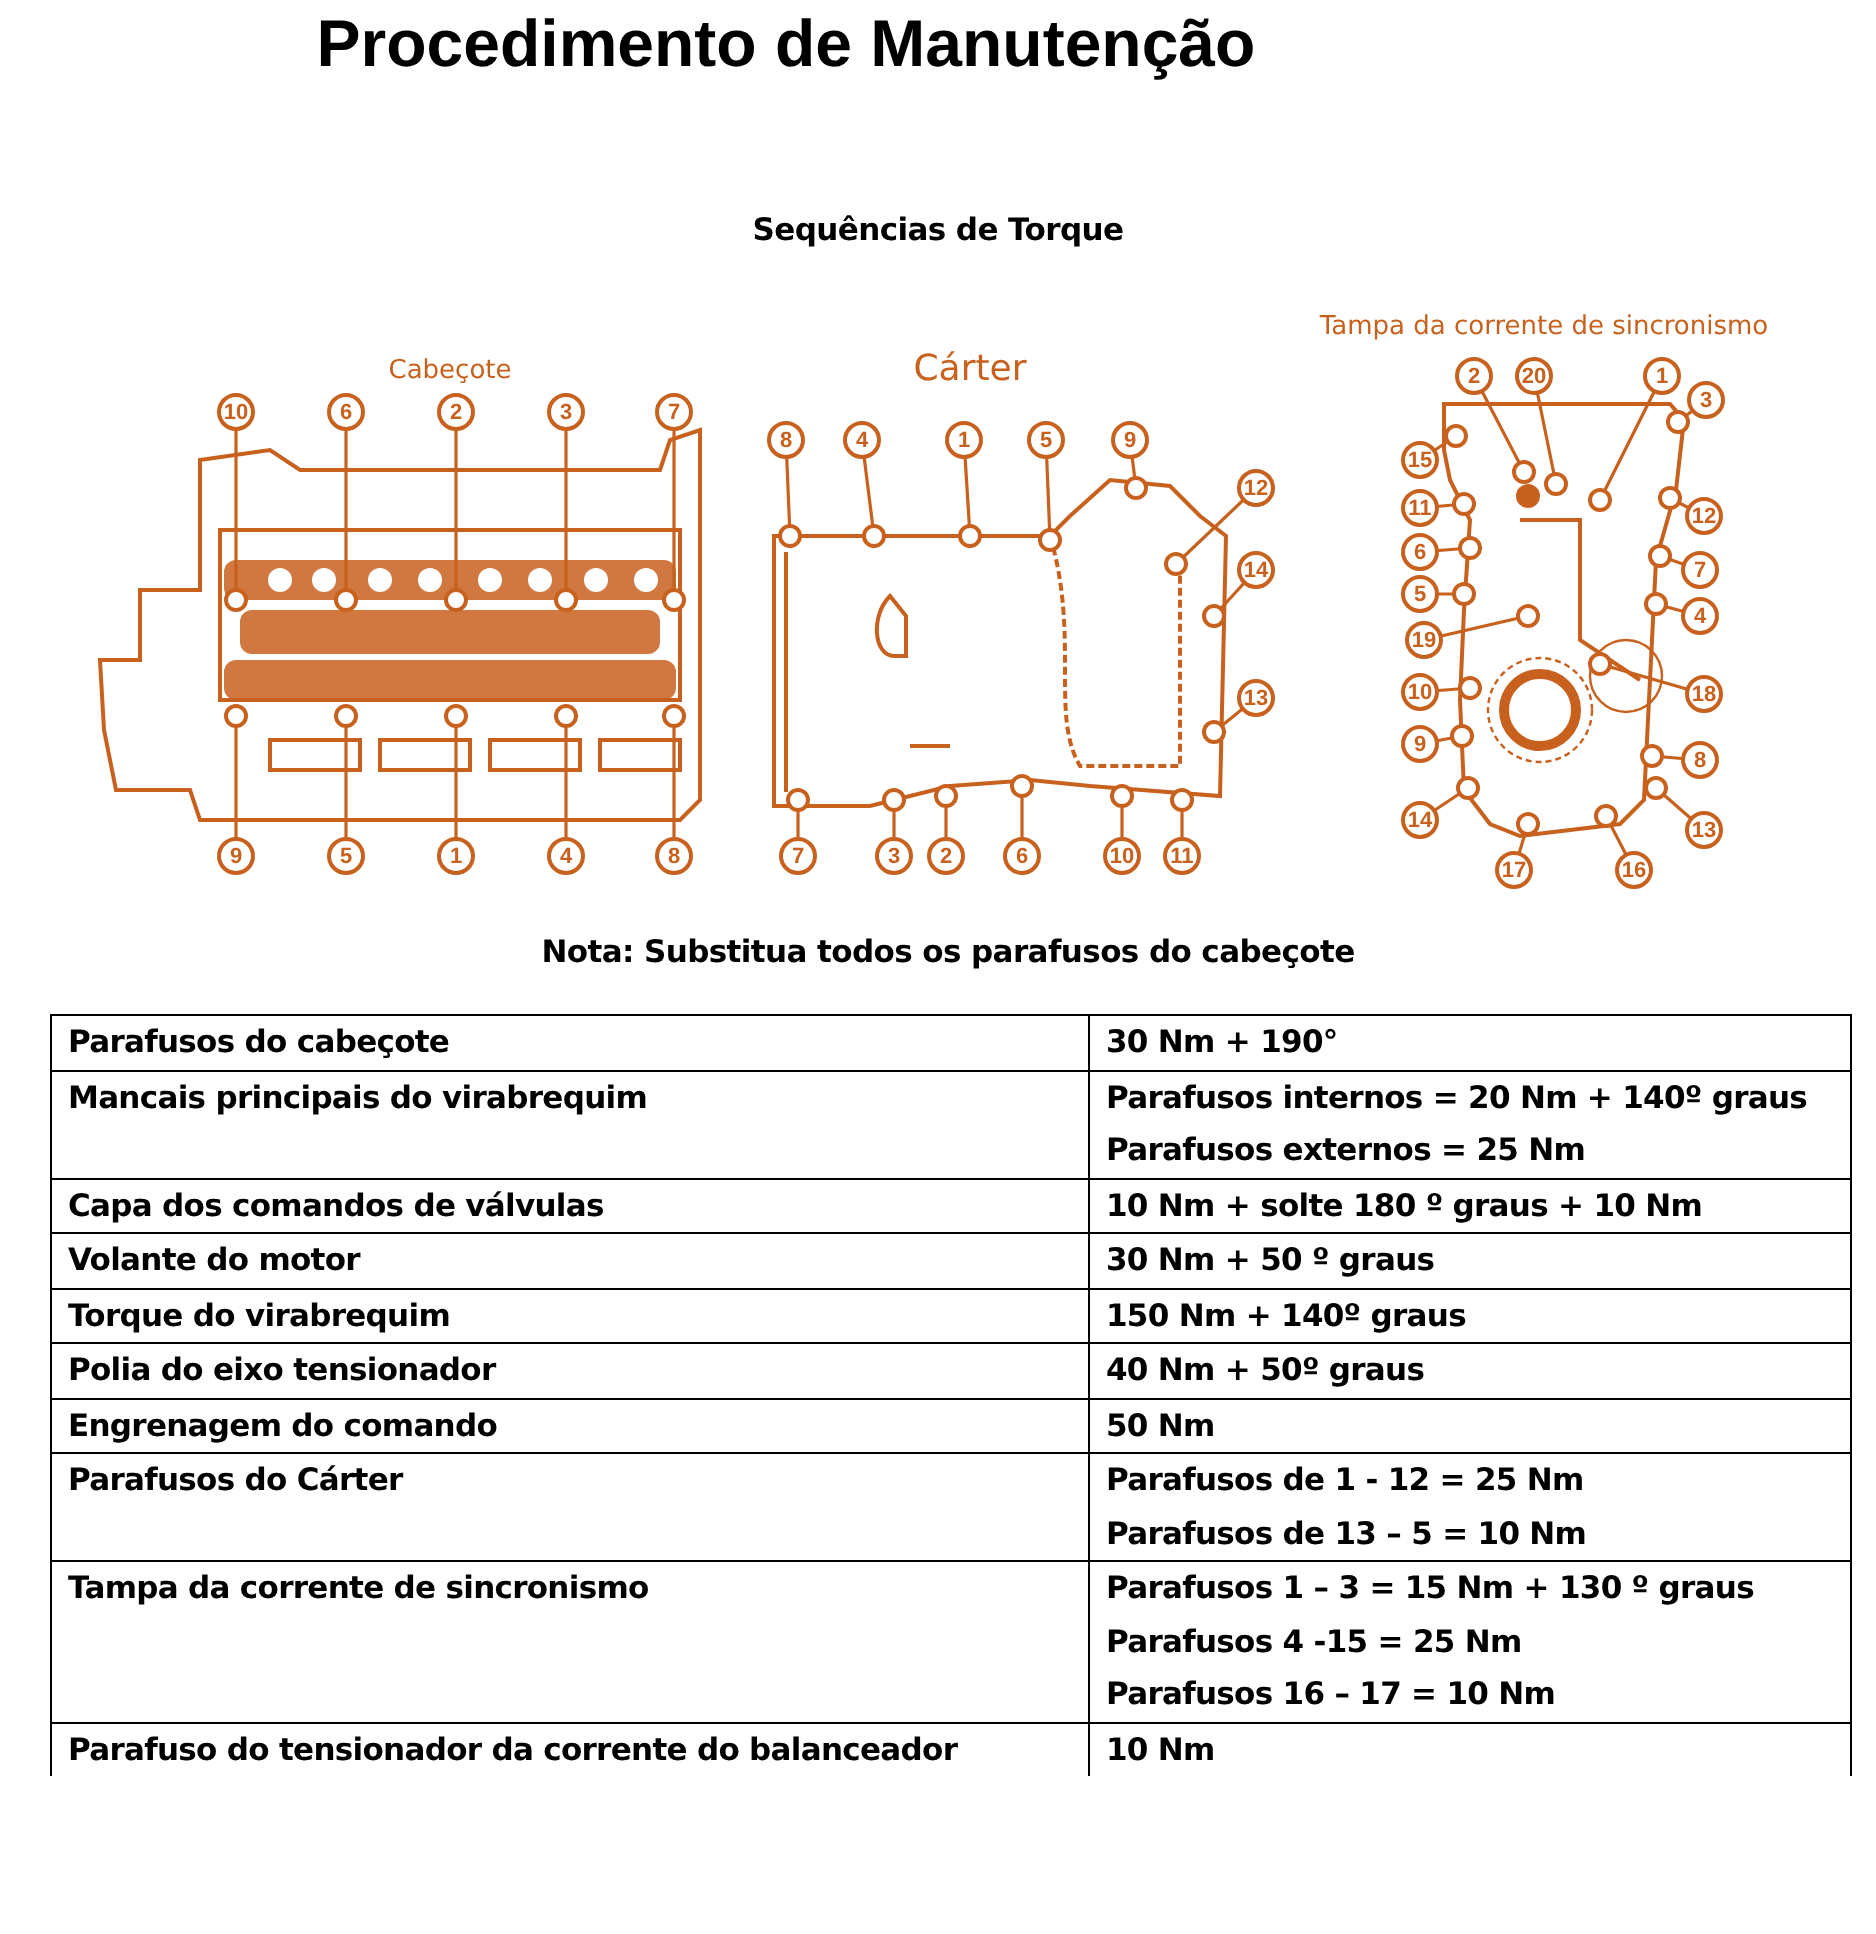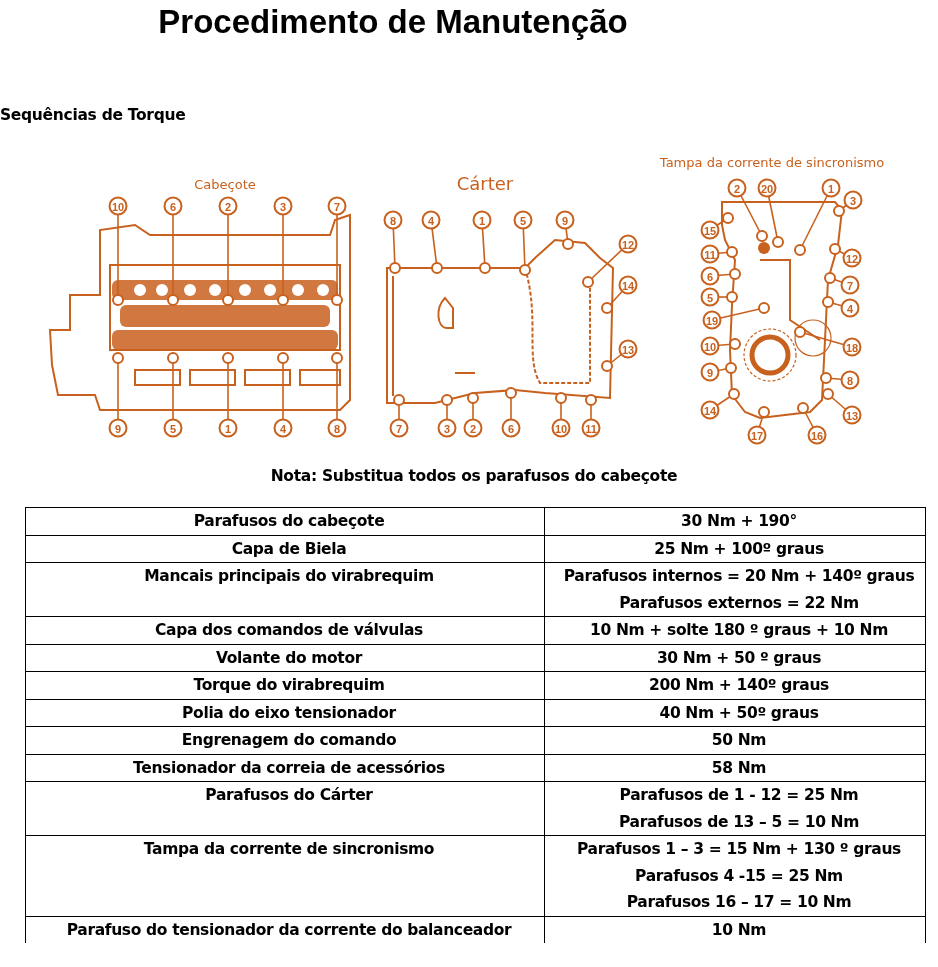--- a/index.html
+++ b/index.html
@@ -1,29 +1,29 @@
 <!DOCTYPE html>
 <html><head>
 <meta charset="utf-8">
 <style>
   html, body { margin: 0; padding: 0; background: #ffffff; }
   body { width: 938px; height: 967px; position: relative; overflow: hidden; font-family: "Liberation Sans", sans-serif; color: #000; }
   .title { position: absolute; top: 0; left: 0; width: 786px; text-align: center; font-family: "Liberation Sans", sans-serif; font-weight: bold; font-size: 33px; line-height: 44px; }
-  .subtitle { position: absolute; top: 104px; left: 0; width: 938px; font-family: "DejaVu Sans", sans-serif; font-weight: bold; font-size: 15.5px; line-height: 22px; letter-spacing: -0.3px; }
+  .subtitle { position: absolute; top: 104px; left: 0; width: 938px; text-align: center; font-family: "DejaVu Sans", sans-serif; font-weight: bold; font-size: 15.5px; line-height: 22px; letter-spacing: -0.3px; }
   .note { position: absolute; top: 464px; left: 0; width: 948px; text-align: center; font-family: "DejaVu Sans", sans-serif; font-weight: bold; font-size: 15.5px; line-height: 24px; letter-spacing: -0.3px; }
   .diagram { position: absolute; }
   .diag-label { font-family: "DejaVu Sans", sans-serif; fill: #c8611e; }
   .callout circle { fill: #fff; stroke: #c8611e; stroke-width: 2; }
   .callout text { font-family: "Liberation Sans", sans-serif; font-weight: bold; font-size: 11px; fill: #c8611e; text-anchor: middle; dominant-baseline: central; }
   .leader { stroke: #c8611e; stroke-width: 1.6; }
   .part { fill: none; stroke: #c8611e; stroke-width: 2; }
   .partfill { fill: #c8611e; }
   .bolt { fill: #c8611e; stroke: #fff; stroke-width: 1; }
   table.spec { position: absolute; top: 507px; left: 25px; width: 901px; border-collapse: collapse; font-family: "DejaVu Sans", sans-serif; font-weight: bold; font-size: 15.5px; letter-spacing: -0.35px; }
-  table.spec td { border: 1.5px solid #000; padding: 0 0 0 8px; vertical-align: top; line-height: 26.5px; text-align: center; }
+  table.spec td { border: 1.5px solid #000; padding: 0 0 0 8px; vertical-align: top; line-height: 26.5px; }
   table.spec td.c1 { width: 510px; }
   table.spec tr.last td { border-bottom: none; }
   .line { display: block; height: 26.5px; white-space: nowrap; }
 </style>
 </head>
 <body>
 
 <div class="title">Procedimento de Manutenção</div>
 <div class="subtitle">Sequências de Torque</div>
 
@@ -353,33 +353,25 @@
       <tr>
         <td class="c1">
           <span class="line">Parafusos do cabeçote</span>
         </td>
         <td>
           <span class="line">30 Nm + 190°</span>
         </td>
       </tr>
       <tr>
         <td class="c1">
-          <span class="line">Capa de Biela</span>
-        </td>
-        <td>
-          <span class="line">25 Nm + 100º graus</span>
-        </td>
-      </tr>
-      <tr>
-        <td class="c1">
           <span class="line">Mancais principais do virabrequim</span>
         </td>
         <td>
           <span class="line">Parafusos internos = 20 Nm + 140º graus</span>
-          <span class="line">Parafusos externos = 22 Nm</span>
+          <span class="line">Parafusos externos = 25 Nm</span>
         </td>
       </tr>
       <tr>
         <td class="c1">
           <span class="line">Capa dos comandos de válvulas</span>
         </td>
         <td>
           <span class="line">10 Nm + solte 180 º graus + 10 Nm</span>
         </td>
       </tr>
@@ -389,45 +381,37 @@
         </td>
         <td>
           <span class="line">30 Nm + 50 º graus</span>
         </td>
       </tr>
       <tr>
         <td class="c1">
           <span class="line">Torque do virabrequim</span>
         </td>
         <td>
-          <span class="line">200 Nm + 140º graus</span>
+          <span class="line">150 Nm + 140º graus</span>
         </td>
       </tr>
       <tr>
         <td class="c1">
           <span class="line">Polia do eixo tensionador</span>
         </td>
         <td>
           <span class="line">40 Nm + 50º graus</span>
         </td>
       </tr>
       <tr>
         <td class="c1">
           <span class="line">Engrenagem do comando</span>
         </td>
         <td>
           <span class="line">50 Nm</span>
-        </td>
-      </tr>
-      <tr>
-        <td class="c1">
-          <span class="line">Tensionador da correia de acessórios</span>
-        </td>
-        <td>
-          <span class="line">58 Nm</span>
         </td>
       </tr>
       <tr>
         <td class="c1">
           <span class="line">Parafusos do Cárter</span>
         </td>
         <td>
           <span class="line">Parafusos de 1 - 12 = 25 Nm</span>
           <span class="line">Parafusos de 13 – 5 = 10 Nm</span>
         </td>

